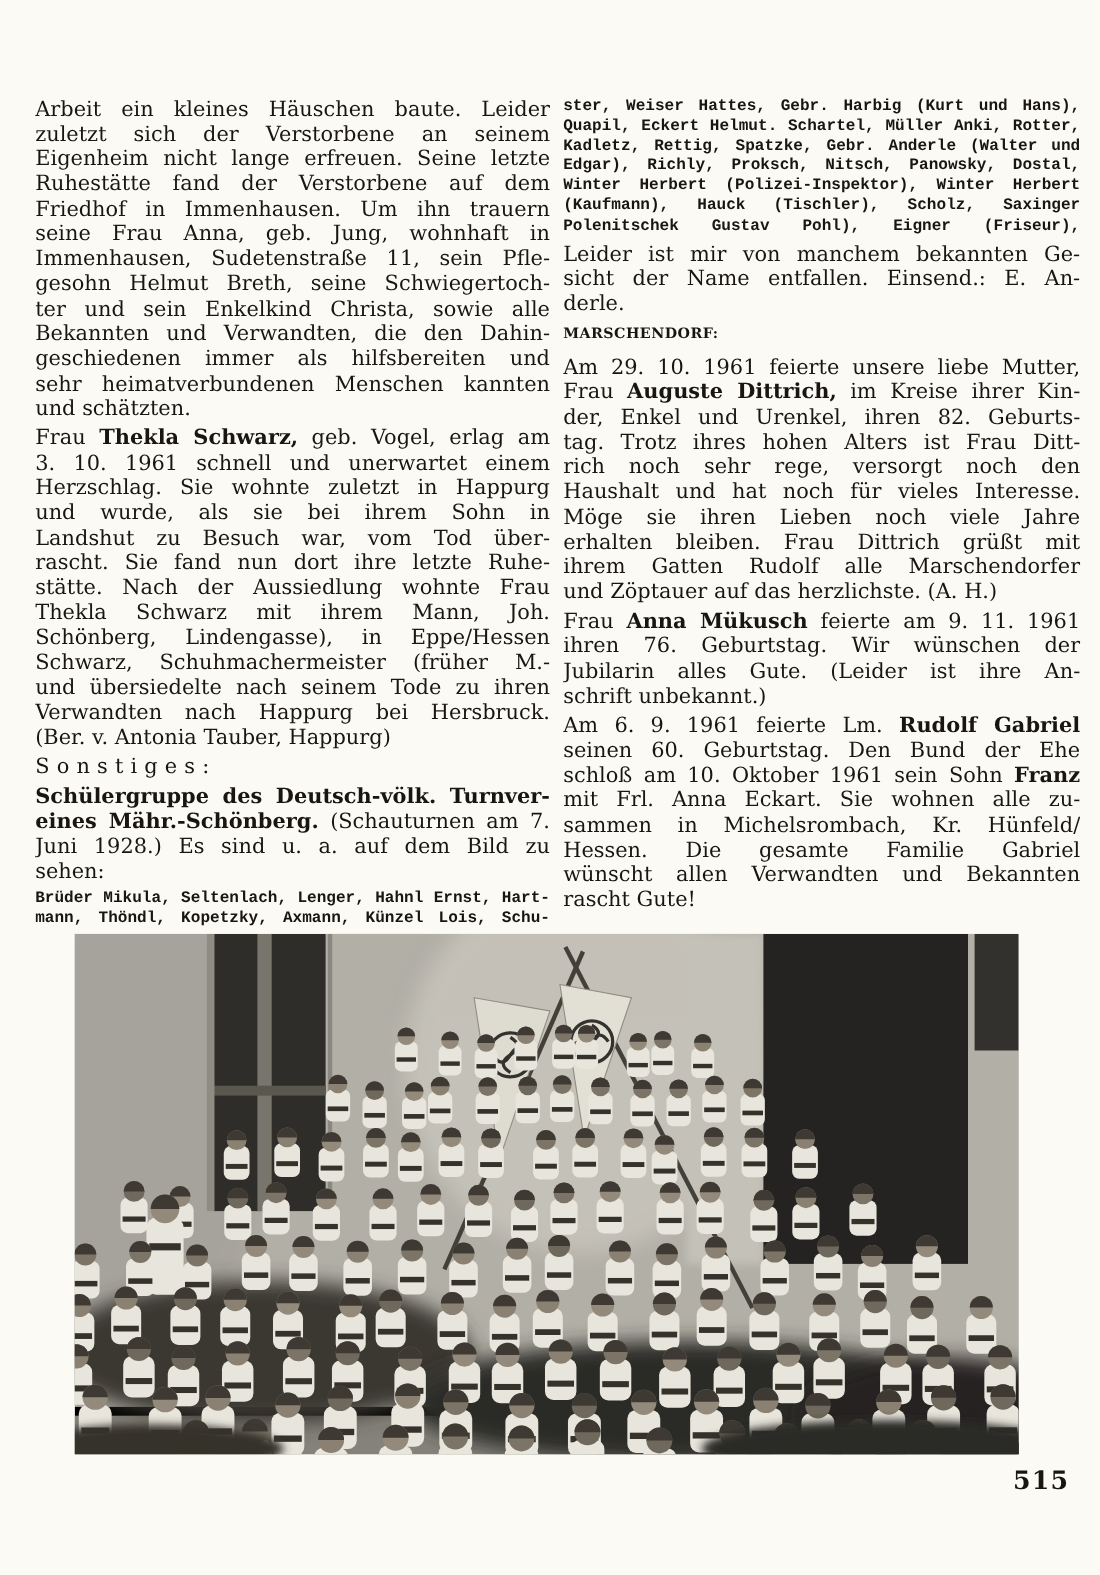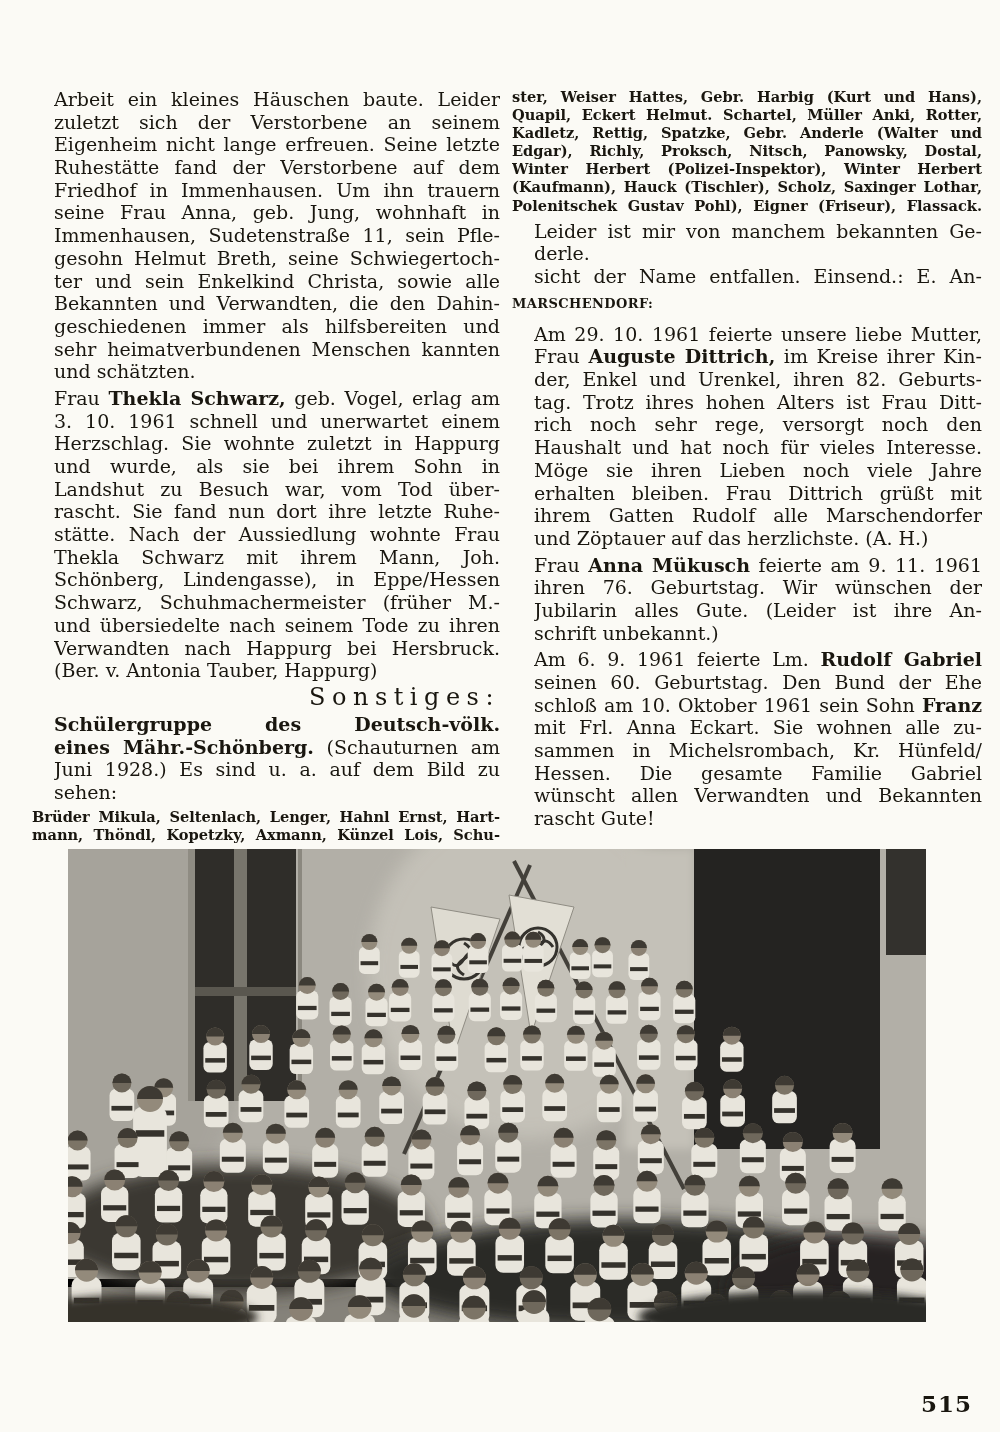--- a/index.html
+++ b/index.html
@@ -10,36 +10,36 @@
     color:#19160f;
     position:relative;
     overflow:hidden;
   }
   .col{position:absolute;top:88px;}
   .col-left{left:32px;width:468px;}
   .col-right{left:512px;width:470px;}
   .para{margin:0;}
   .para + .para{margin-top:4px;}
   .body{font-size:19px;line-height:22.7px;}
-  .small-bold{font-size:14.6px;line-height:18.1px;font-weight:bold;}
+  .small-bold{font-size:14.6px;line-height:18.1px;font-weight:bold;font-family:Liberation Mono, monospace;}
   .small-bold + .body{margin-top:5px;}
   .heading{font-size:13px;line-height:24px;font-weight:bold;letter-spacing:0.4px;margin-top:13px;margin-bottom:7px;}
-  .spaced-heading{font-size:24px;line-height:23px;letter-spacing:6.5px;margin-top:6px;margin-bottom:3px;text-align:right;}
+  .spaced-heading{font-size:19px;line-height:23px;letter-spacing:6.5px;margin-top:6px;margin-bottom:3px;}
   .jline{display:block;white-space:nowrap;}
   .jline.j{text-align:justify;text-align-last:justify;white-space:normal;overflow:hidden;}
-  .body .jline{height:22.7px;margin-left:22px;}
+  .body .jline{height:22.7px;}
   .small-bold .jline{height:18.1px;}
   b{font-weight:bold;}
   .photo{
     position:absolute;left:68px;top:849px;width:858px;height:473px;
     background:#b2afa7;
   }
   .photo svg{display:block;width:858px;height:473px;}
   .page-number{
-    position:absolute;left:914px;top:1390px;width:58px;
+    position:absolute;left:914px;top:1333px;width:58px;
     font-size:23px;font-weight:bold;text-align:right;letter-spacing:1px;
   }
 </style>
 </head>
 <body>
 
 <div class="col col-left">
     <p class="para body">
       <span class="jline j"><span>Arbeit ein kleines Häuschen baute. Leider</span></span>
       <span class="jline j"><span>zuletzt sich der Verstorbene an seinem</span></span>
@@ -90,22 +90,22 @@
       <span class="jline j"><span>ster, Weiser Hattes, Gebr. Harbig (Kurt und Hans),</span></span>
       <span class="jline j"><span>Quapil, Eckert Helmut. Schartel, Müller Anki, Rotter,</span></span>
       <span class="jline j"><span>Kadletz, Rettig, Spatzke, Gebr. Anderle (Walter und</span></span>
       <span class="jline j"><span>Edgar), Richly, Proksch, Nitsch, Panowsky, Dostal,</span></span>
       <span class="jline j"><span>Winter Herbert (Polizei-Inspektor), Winter Herbert</span></span>
       <span class="jline j"><span>(Kaufmann), Hauck (Tischler), Scholz, Saxinger Lothar,</span></span>
       <span class="jline j"><span>Polenitschek Gustav Pohl), Eigner (Friseur), Flassack.</span></span>
     </p>
     <p class="para body">
       <span class="jline j"><span>Leider ist mir von manchem bekannten Ge-</span></span>
+      <span class="jline j"><span>sicht der Name entfallen. Einsend.: E. An-</span></span>
       <span class="jline"><span>derle.</span></span>
-      <span class="jline j"><span>sicht der Name entfallen. Einsend.: E. An-</span></span>
     </p>
     <p class="para heading">
       <span class="jline"><span>MARSCHENDORF:</span></span>
     </p>
     <p class="para body">
       <span class="jline j"><span>Am 29. 10. 1961 feierte unsere liebe Mutter,</span></span>
       <span class="jline j"><span>Frau </span><b>Auguste Dittrich,</b><span> im Kreise ihrer Kin-</span></span>
       <span class="jline j"><span>der, Enkel und Urenkel, ihren 82. Geburts-</span></span>
       <span class="jline j"><span>tag. Trotz ihres hohen Alters ist Frau Ditt-</span></span>
       <span class="jline j"><span>rich noch sehr rege, versorgt noch den</span></span>

